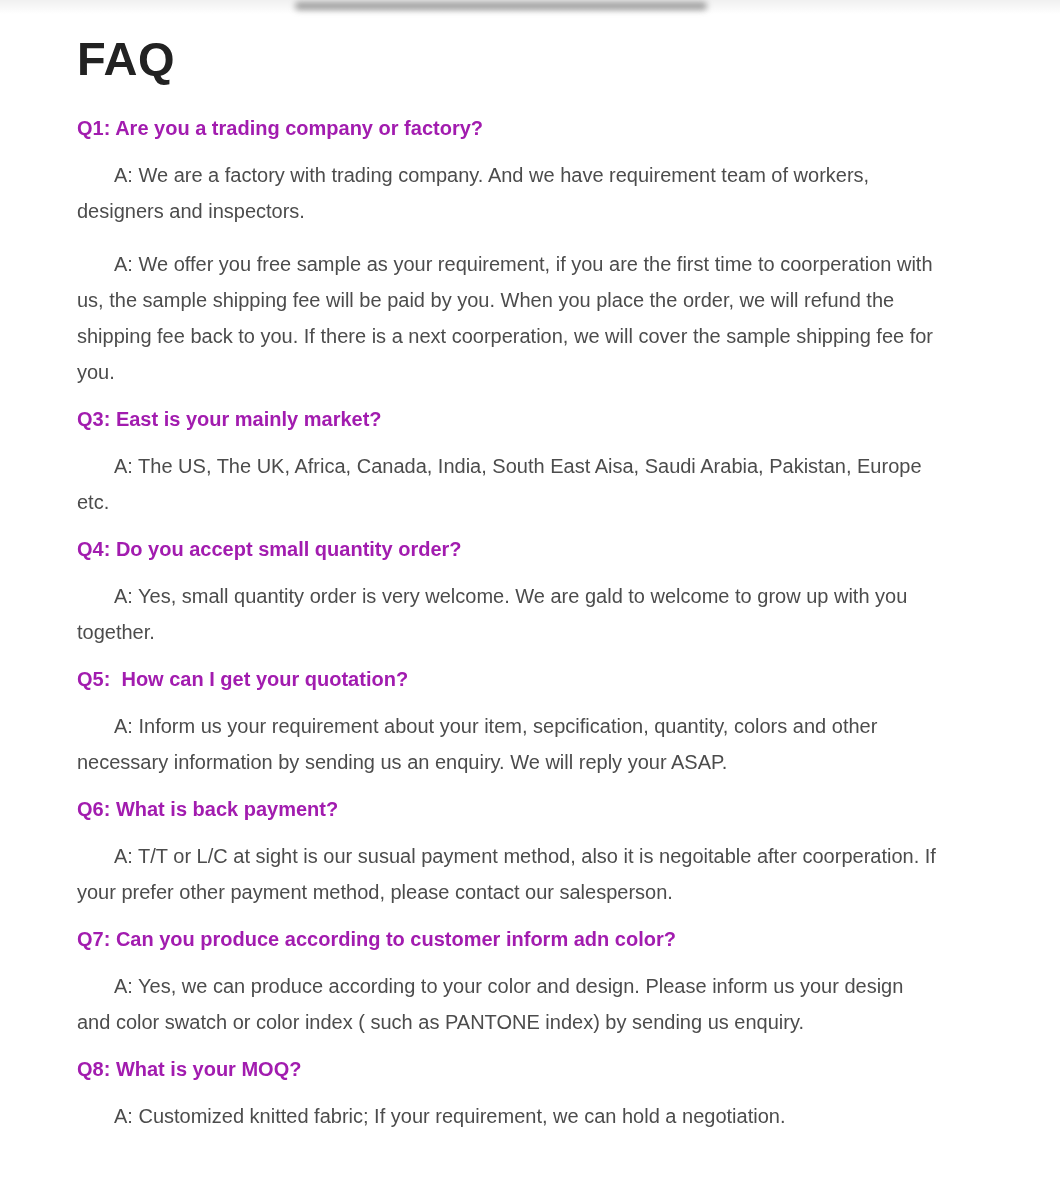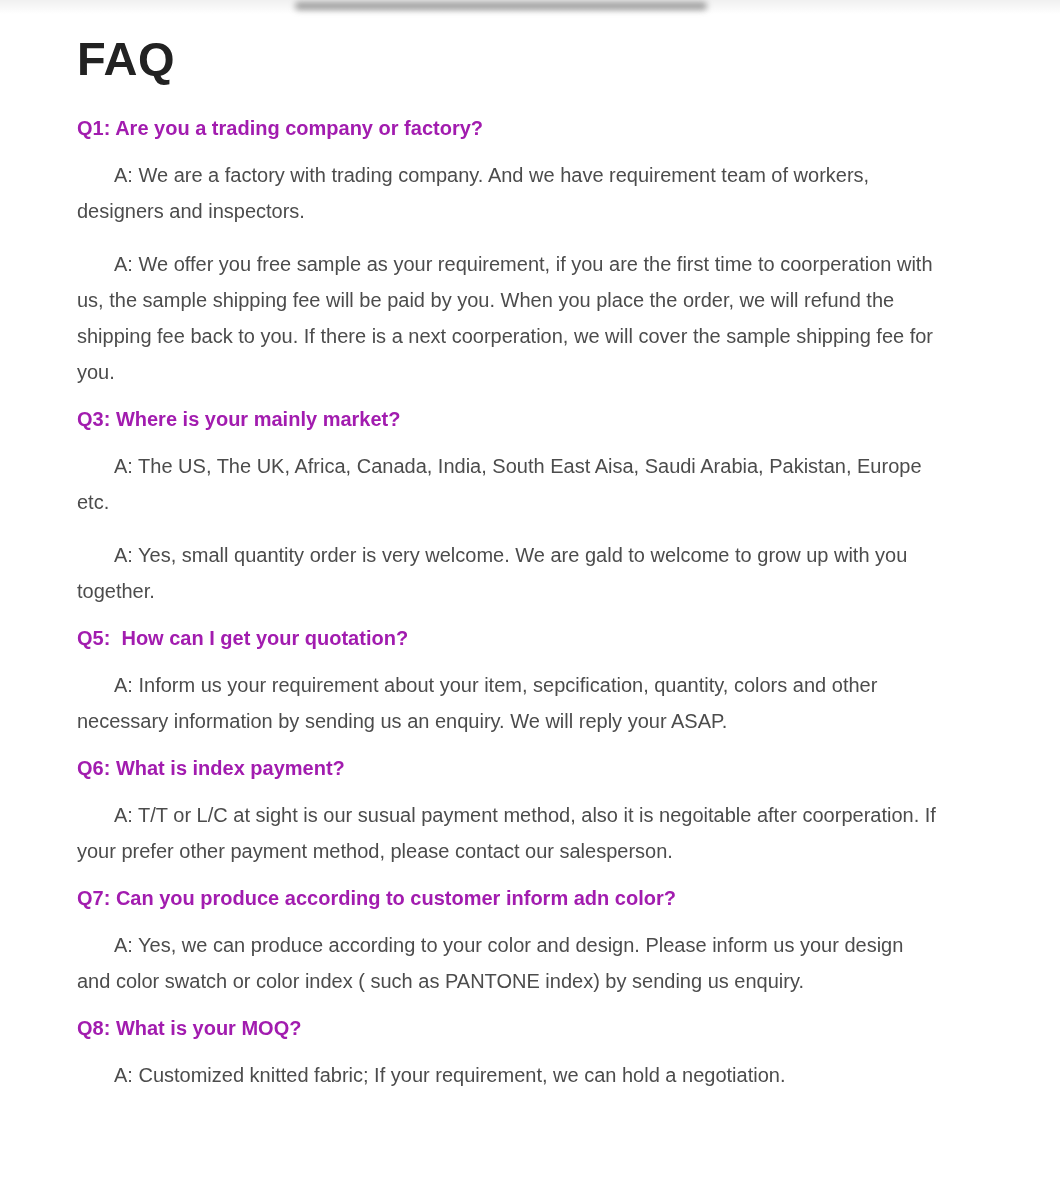--- a/index.html
+++ b/index.html
@@ -73,32 +73,33 @@
   <h1 class="page-title">FAQ</h1>
   <div id="faq-list">
       <div class="faq-item">
         <h3 class="faq-question">Q1: Are you a trading company or factory?</h3>
         <p class="faq-answer">A: We are a factory with trading company. And we have requirement team of workers, designers and inspectors.</p>
       </div>
       <div class="faq-item">
         <p class="faq-answer">A: We offer you free sample as your requirement, if you are the first time to coorperation with us, the sample shipping fee will be paid by you. When you place the order, we will refund the shipping fee back to you. If there is a next coorperation, we will cover the sample shipping fee for you.</p>
       </div>
       <div class="faq-item">
-        <h3 class="faq-question">Q3: Where is your mainly market?</h3>
+        <h3 class="faq-question">Q3: East is your mainly market?</h3>
         <p class="faq-answer">A: The US, The UK, Africa, Canada, India, South East Aisa, Saudi Arabia, Pakistan, Europe etc.</p>
       </div>
       <div class="faq-item">
+        <h3 class="faq-question">Q4: Do you accept small quantity order?</h3>
         <p class="faq-answer">A: Yes, small quantity order is very welcome. We are gald to welcome to grow up with you together.</p>
       </div>
       <div class="faq-item">
         <h3 class="faq-question">Q5:&nbsp; How can I get your quotation?</h3>
         <p class="faq-answer">A: Inform us your requirement about your item, sepcification, quantity, colors and other necessary information by sending us an enquiry. We will reply your ASAP.</p>
       </div>
       <div class="faq-item">
-        <h3 class="faq-question">Q6: What is index payment?</h3>
+        <h3 class="faq-question">Q6: What is back payment?</h3>
         <p class="faq-answer">A: T/T or L/C at sight is our susual payment method, also it is negoitable after coorperation. If your prefer other payment method, please contact our salesperson.</p>
       </div>
       <div class="faq-item">
         <h3 class="faq-question">Q7: Can you produce according to customer inform adn color?</h3>
         <p class="faq-answer">A: Yes, we can produce according to your color and design. Please inform us your design and color swatch or color index ( such as PANTONE index) by sending us enquiry.</p>
       </div>
       <div class="faq-item">
         <h3 class="faq-question">Q8: What is your MOQ?</h3>
         <p class="faq-answer">A: Customized knitted fabric; If your requirement, we can hold a negotiation.</p>
       </div>

